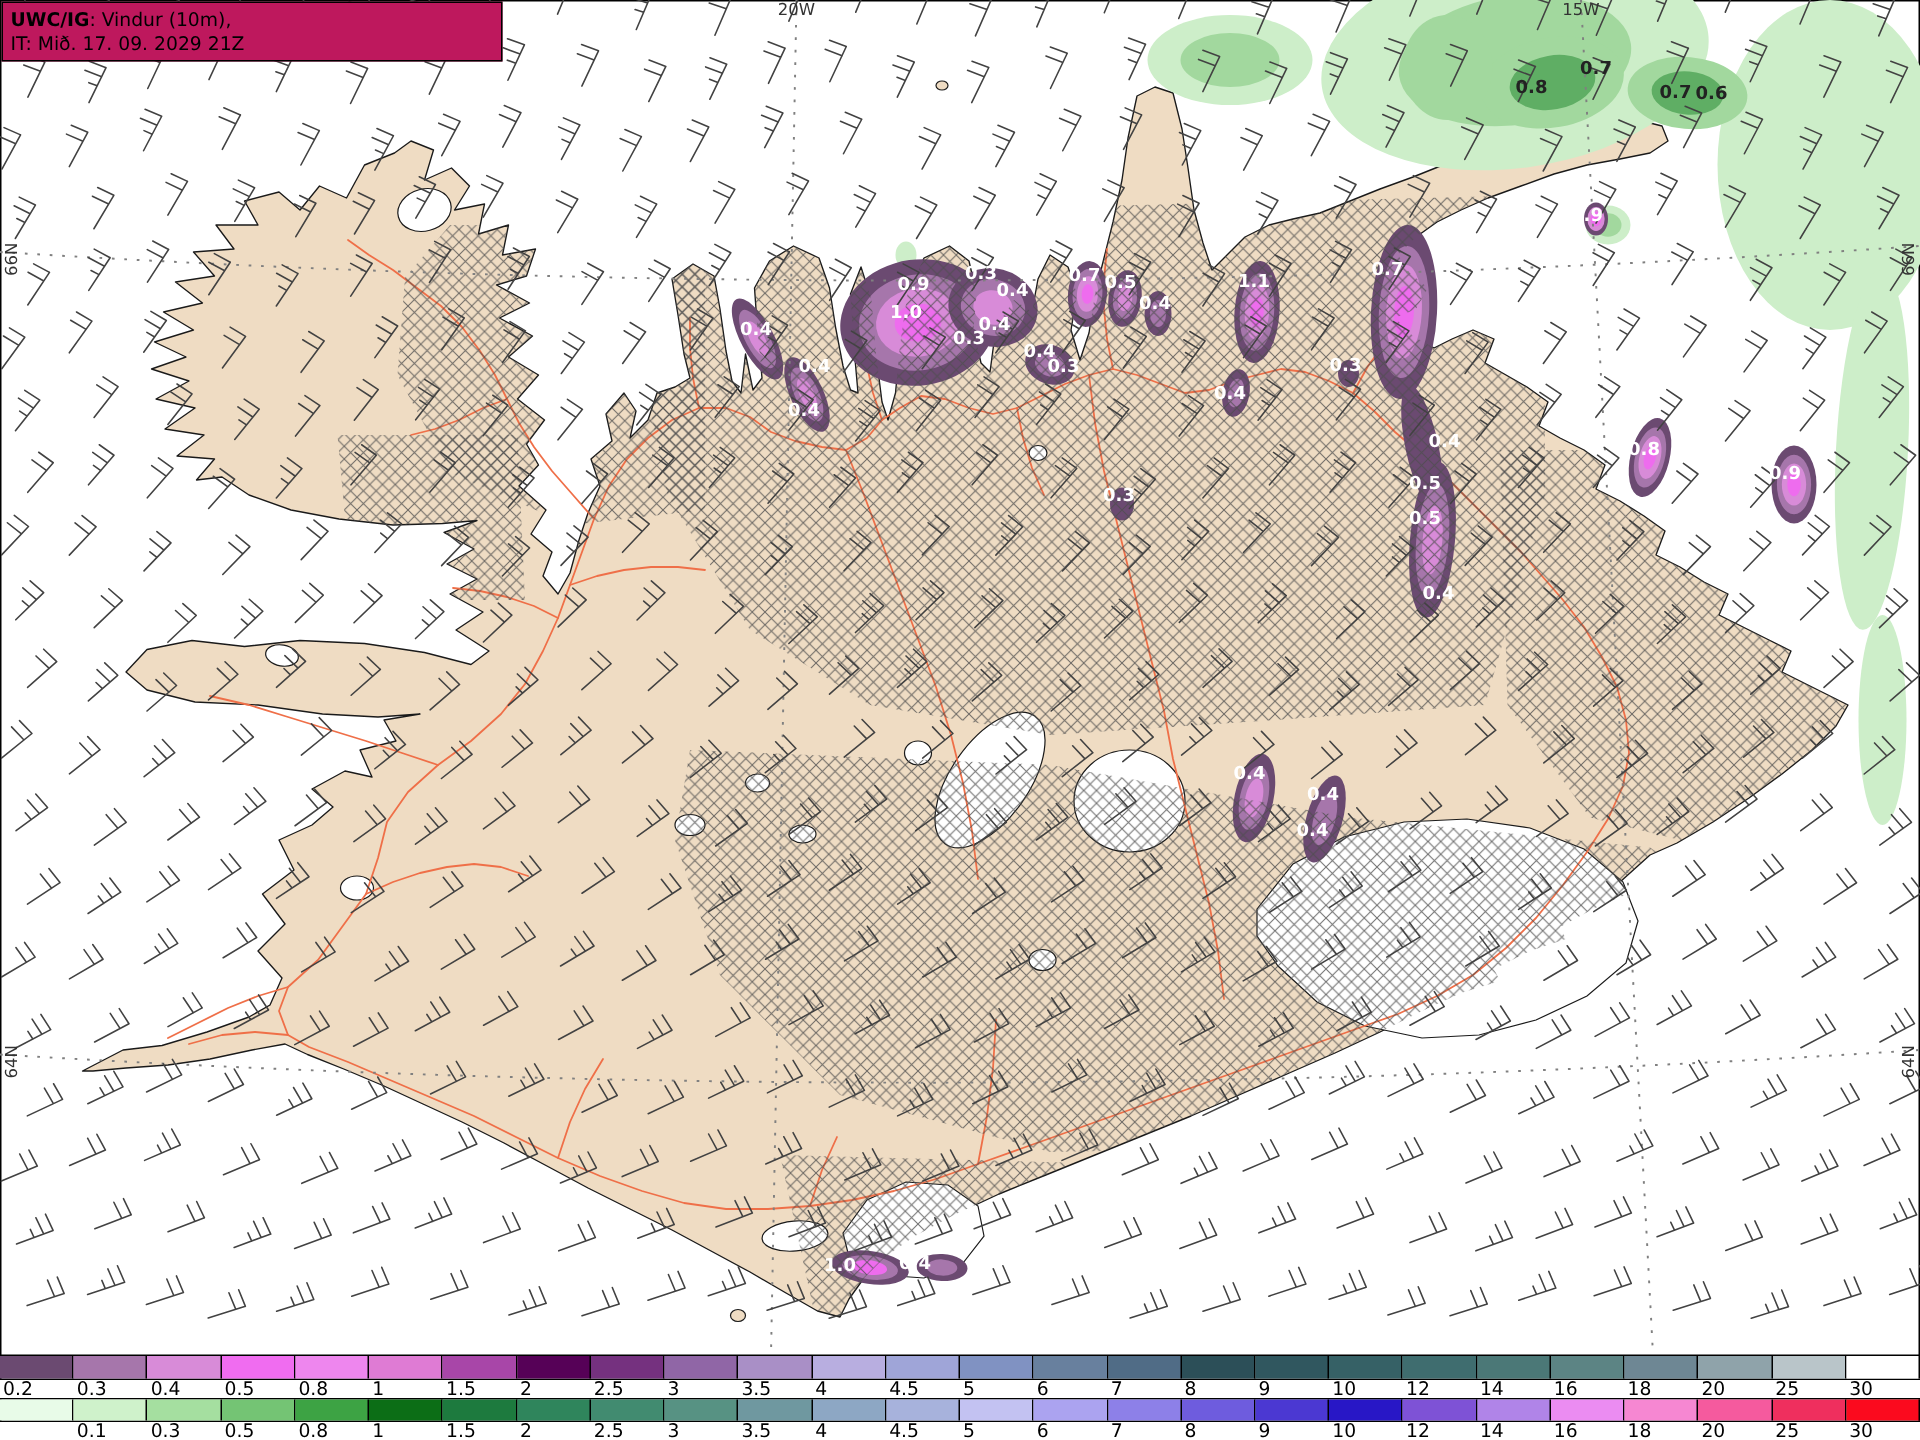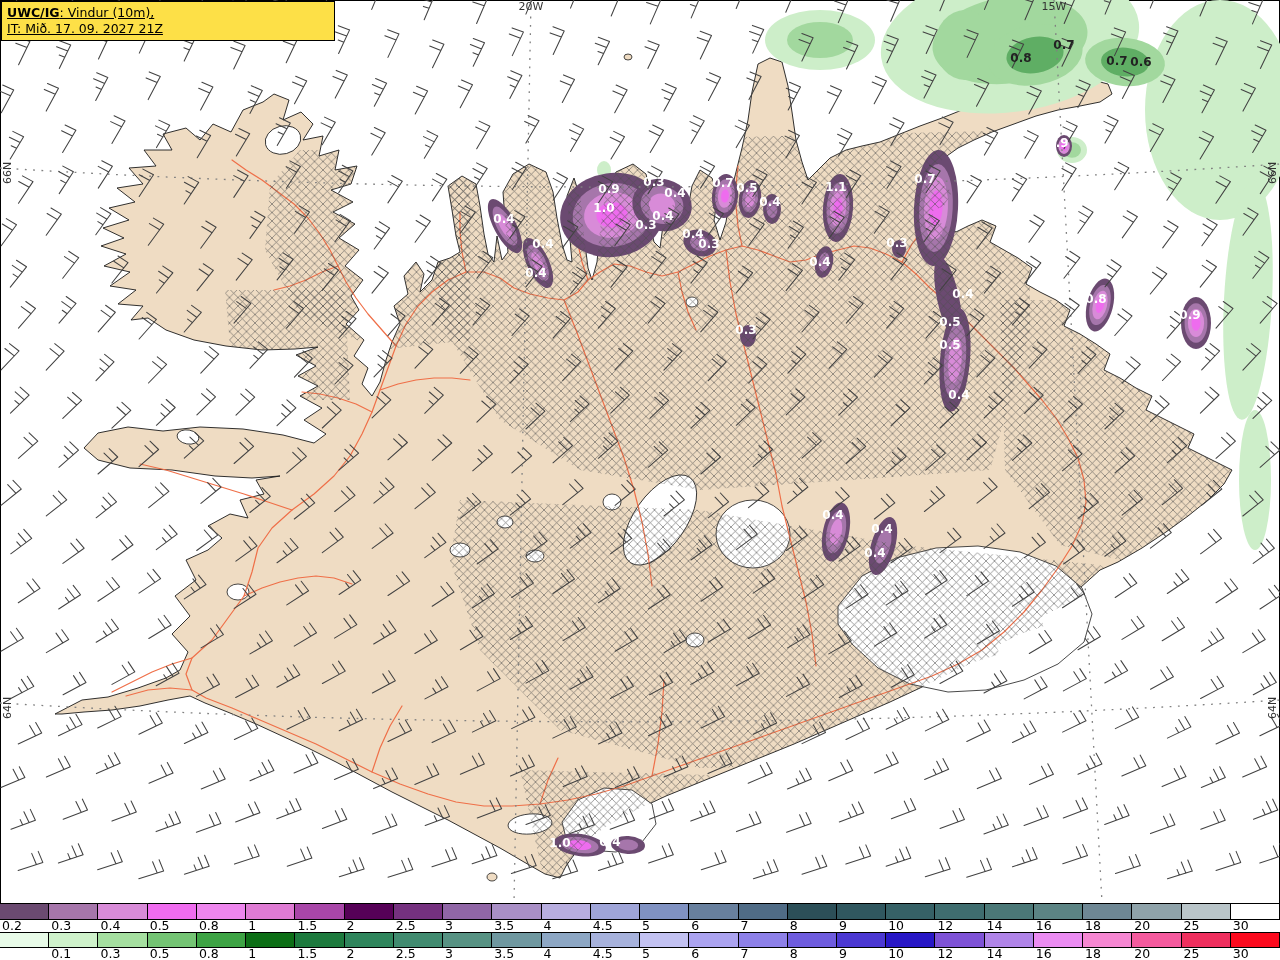--- a/index.html
+++ b/index.html
@@ -1,20 +1,20 @@
 <!DOCTYPE html>
 <html><head>
 <meta charset="utf-8">
 <style>
   html,body{margin:0;padding:0;background:#fff;}
   #root{position:relative;width:1280px;height:960px;background:#fff;overflow:hidden;
         font-family:"DejaVu Sans","Liberation Sans",sans-serif;outline:1px solid #000;outline-offset:-1px;}
   #mapsvg{position:absolute;left:0;top:0;}
-  #titlebox{position:absolute;left:1px;top:1px;width:322px;background:#fde047;border:1px solid #000;
-            padding:3px 5px 4px 5px;font-size:12.5px;line-height:15.6px;color:#000;z-index:20;text-decoration:underline;}
+  #titlebox{position:absolute;left:1px;top:1px;width:322px;background:#be185d;border:1px solid #000;
+            padding:3px 5px 4px 5px;font-size:12.5px;line-height:15.6px;color:#000;z-index:20;}
   #titlebox b{font-weight:700;}
   .legend-bar{position:absolute;left:0;width:1280px;display:flex;border-top:1px solid #000;border-bottom:1px solid #000;box-sizing:border-box;z-index:10;}
   .legend-cell{flex:1 1 0;border-right:1px solid #000;box-sizing:border-box;}
   .legend-labels{position:absolute;left:0;width:1280px;height:13px;background:#fff;z-index:10;}
   .legend-labels span{position:absolute;top:0;font-size:12.5px;line-height:12px;color:#000;white-space:nowrap;}
   #bar-top{top:903px;height:17px;}
   #lab-top{top:920px;padding-left:48px;}
   #bar-bot{top:932px;height:16px;}
   #lab-bot{top:948px;}
 </style>
@@ -770,21 +770,21 @@
         <text x="1054" y="10" text-anchor="middle">15W</text>
         <text transform="translate(11,184) rotate(-90)">66N</text>
         <text transform="translate(1276,184) rotate(-90)">66N</text>
         <text transform="translate(11,719) rotate(-90)">64N</text>
         <text transform="translate(1276,719) rotate(-90)">64N</text>
       </g>
     </svg>
 
   <div id="titlebox">
     <div><b>UWC/IG</b><span>: Vindur (10m),</span></div>
-    <div>IT: Mið. 17. 09. 2027 21Z</div>
+    <div>IT: Mið. 17. 09. 2029 21Z</div>
   </div>
 
   <div id="bar-top" class="legend-bar">
       <div class="legend-cell" style="background: rgb(107, 74, 113);"></div>
       <div class="legend-cell" style="background: rgb(166, 118, 171);"></div>
       <div class="legend-cell" style="background: rgb(216, 139, 216);"></div>
       <div class="legend-cell" style="background: rgb(240, 108, 240);"></div>
       <div class="legend-cell" style="background: rgb(238, 134, 238);"></div>
       <div class="legend-cell" style="background: rgb(223, 123, 212);"></div>
       <div class="legend-cell" style="background: rgb(168, 70, 168);"></div>

